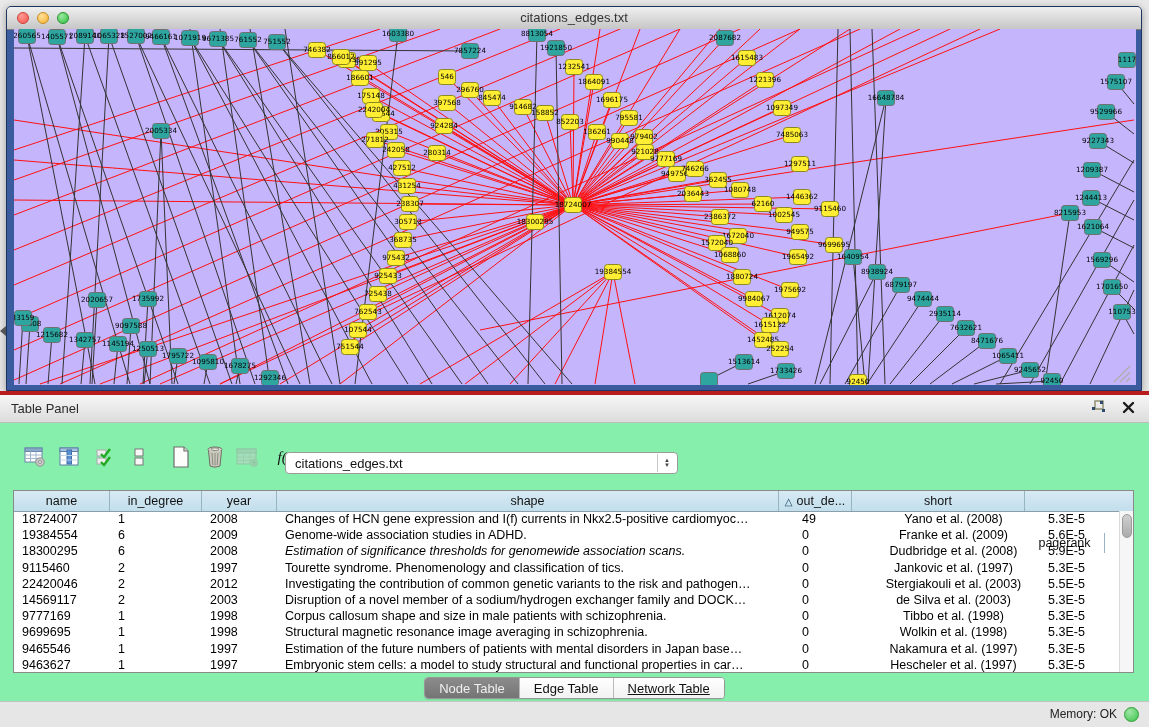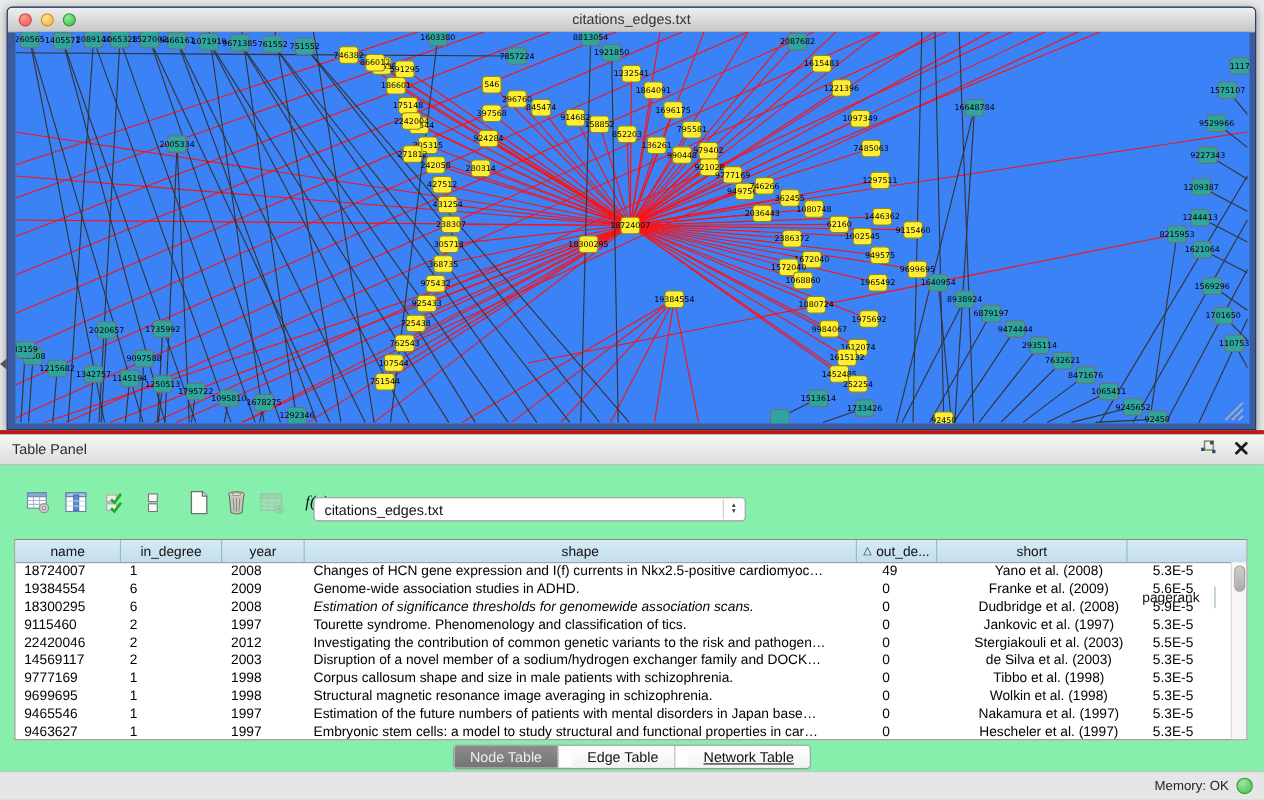--- a/index.html
+++ b/index.html
@@ -11,21 +11,21 @@
   .titlebar{position:absolute;left:0;top:0;right:0;height:22px;
     background:linear-gradient(#EFEFEF,#C6C6C6);border-bottom:1px solid #7E7E7E;
     border-radius:4px 4px 0 0;}
   .title{position:absolute;left:0;right:0;top:3px;text-align:center;
     font-size:13px;color:#333;}
   .lights{position:absolute;left:10px;top:5px;display:flex;gap:8px;}
   .light{width:12px;height:12px;border-radius:50%;box-sizing:border-box;}
   .light.red{background:radial-gradient(circle at 35% 30%,#FF9A94,#F95349);border:1px solid #C8423C;}
   .light.yel{background:radial-gradient(circle at 35% 30%,#FFE09A,#F6B12E);border:1px solid #C58F22;}
   .light.green{background:radial-gradient(circle at 35% 30%,#9BE8A0,#2FC03E);border:1px solid #26942F;}
-  .net-canvas{position:absolute;left:7px;top:22px;width:1122px;height:356px;background:#3b82f6;overflow:hidden;}
+  .net-canvas{position:absolute;left:7px;top:22px;width:1122px;height:356px;background:#c4b5fd;overflow:hidden;}
   .net-canvas svg{display:block;}
   
   .table-panel{position:absolute;left:0;top:391px;width:1149px;height:336px;
     background:#86efac;border-top:4px solid #b91c1c;box-sizing:border-box;}
   .panel-header{position:absolute;left:0;top:0;right:0;height:27px;
     background:linear-gradient(#F6F6F6,#DCDCDC);border-bottom:1px solid #BDBDBD;}
   .panel-title{position:absolute;left:11px;top:6px;font-size:13px;color:#2A2A2A;}
   .panel-header-icons{position:absolute;right:14px;top:5px;display:flex;gap:16px;align-items:center;}
   .toolbar{position:absolute;left:22px;top:46px;height:32px;display:flex;align-items:center;}
   .tool-btn{width:26px;height:26px;display:flex;align-items:center;justify-content:center;
@@ -46,21 +46,21 @@
   .tbody{position:absolute;left:0;top:20px;right:13px;bottom:0;overflow:hidden;}
   .tr{display:flex;height:16.2px;line-height:16px;font-size:12.5px;color:#000;}
   .td{box-sizing:border-box;overflow:hidden;white-space:nowrap;padding:0 2px 0 8px;}
   .td.center{text-align:center;padding:0 2px;}
   .vscroll{position:absolute;right:0;top:20px;bottom:0;width:13px;background:#F6F6F6;
     border-left:1px solid #DADADA;}
   .vthumb{position:absolute;left:2px;top:3px;width:8px;height:22px;border-radius:5px;
     background:linear-gradient(#CFCFCF,#ABABAB);border:1px solid #9A9A9A;}
   .tabs-row{position:absolute;left:0;right:0;top:282px;height:22px;display:flex;justify-content:center;}
   .seg{display:flex;border:1px solid #979797;border-radius:4px;overflow:hidden;
-    background:#FDFDFD;height:20px;box-shadow:0 1px 1px rgba(0,0,0,.08);gap:12px;}
+    background:#FDFDFD;height:20px;box-shadow:0 1px 1px rgba(0,0,0,.08);}
   .seg-btn{font-size:13px;padding:1px 14px 0;display:flex;align-items:center;color:#111;
     border-right:1px solid #B9B9B9;background:linear-gradient(#FFF,#F2F2F2);}
   .seg-btn:last-child{border-right:none;text-decoration:underline;}
   .seg-btn.selected{background:linear-gradient(#8C8C8C,#747474);color:#EFEFEF;}
   .statusbar{position:absolute;left:0;right:0;bottom:0;height:25px;background:#E6E6E6;
     border-top:1px solid #C4C4C4;}
   .mem{position:absolute;right:32px;top:5px;font-size:12px;color:#222;}
   .mem-dot{position:absolute;right:10px;top:5px;width:13px;height:13px;border-radius:50%;
     background:radial-gradient(circle at 35% 30%,#9FE6A4,#3CC34B);border:1px solid #2E9E36;}
   .edge-handle{position:absolute;left:0;top:326px;width:0;height:0;

